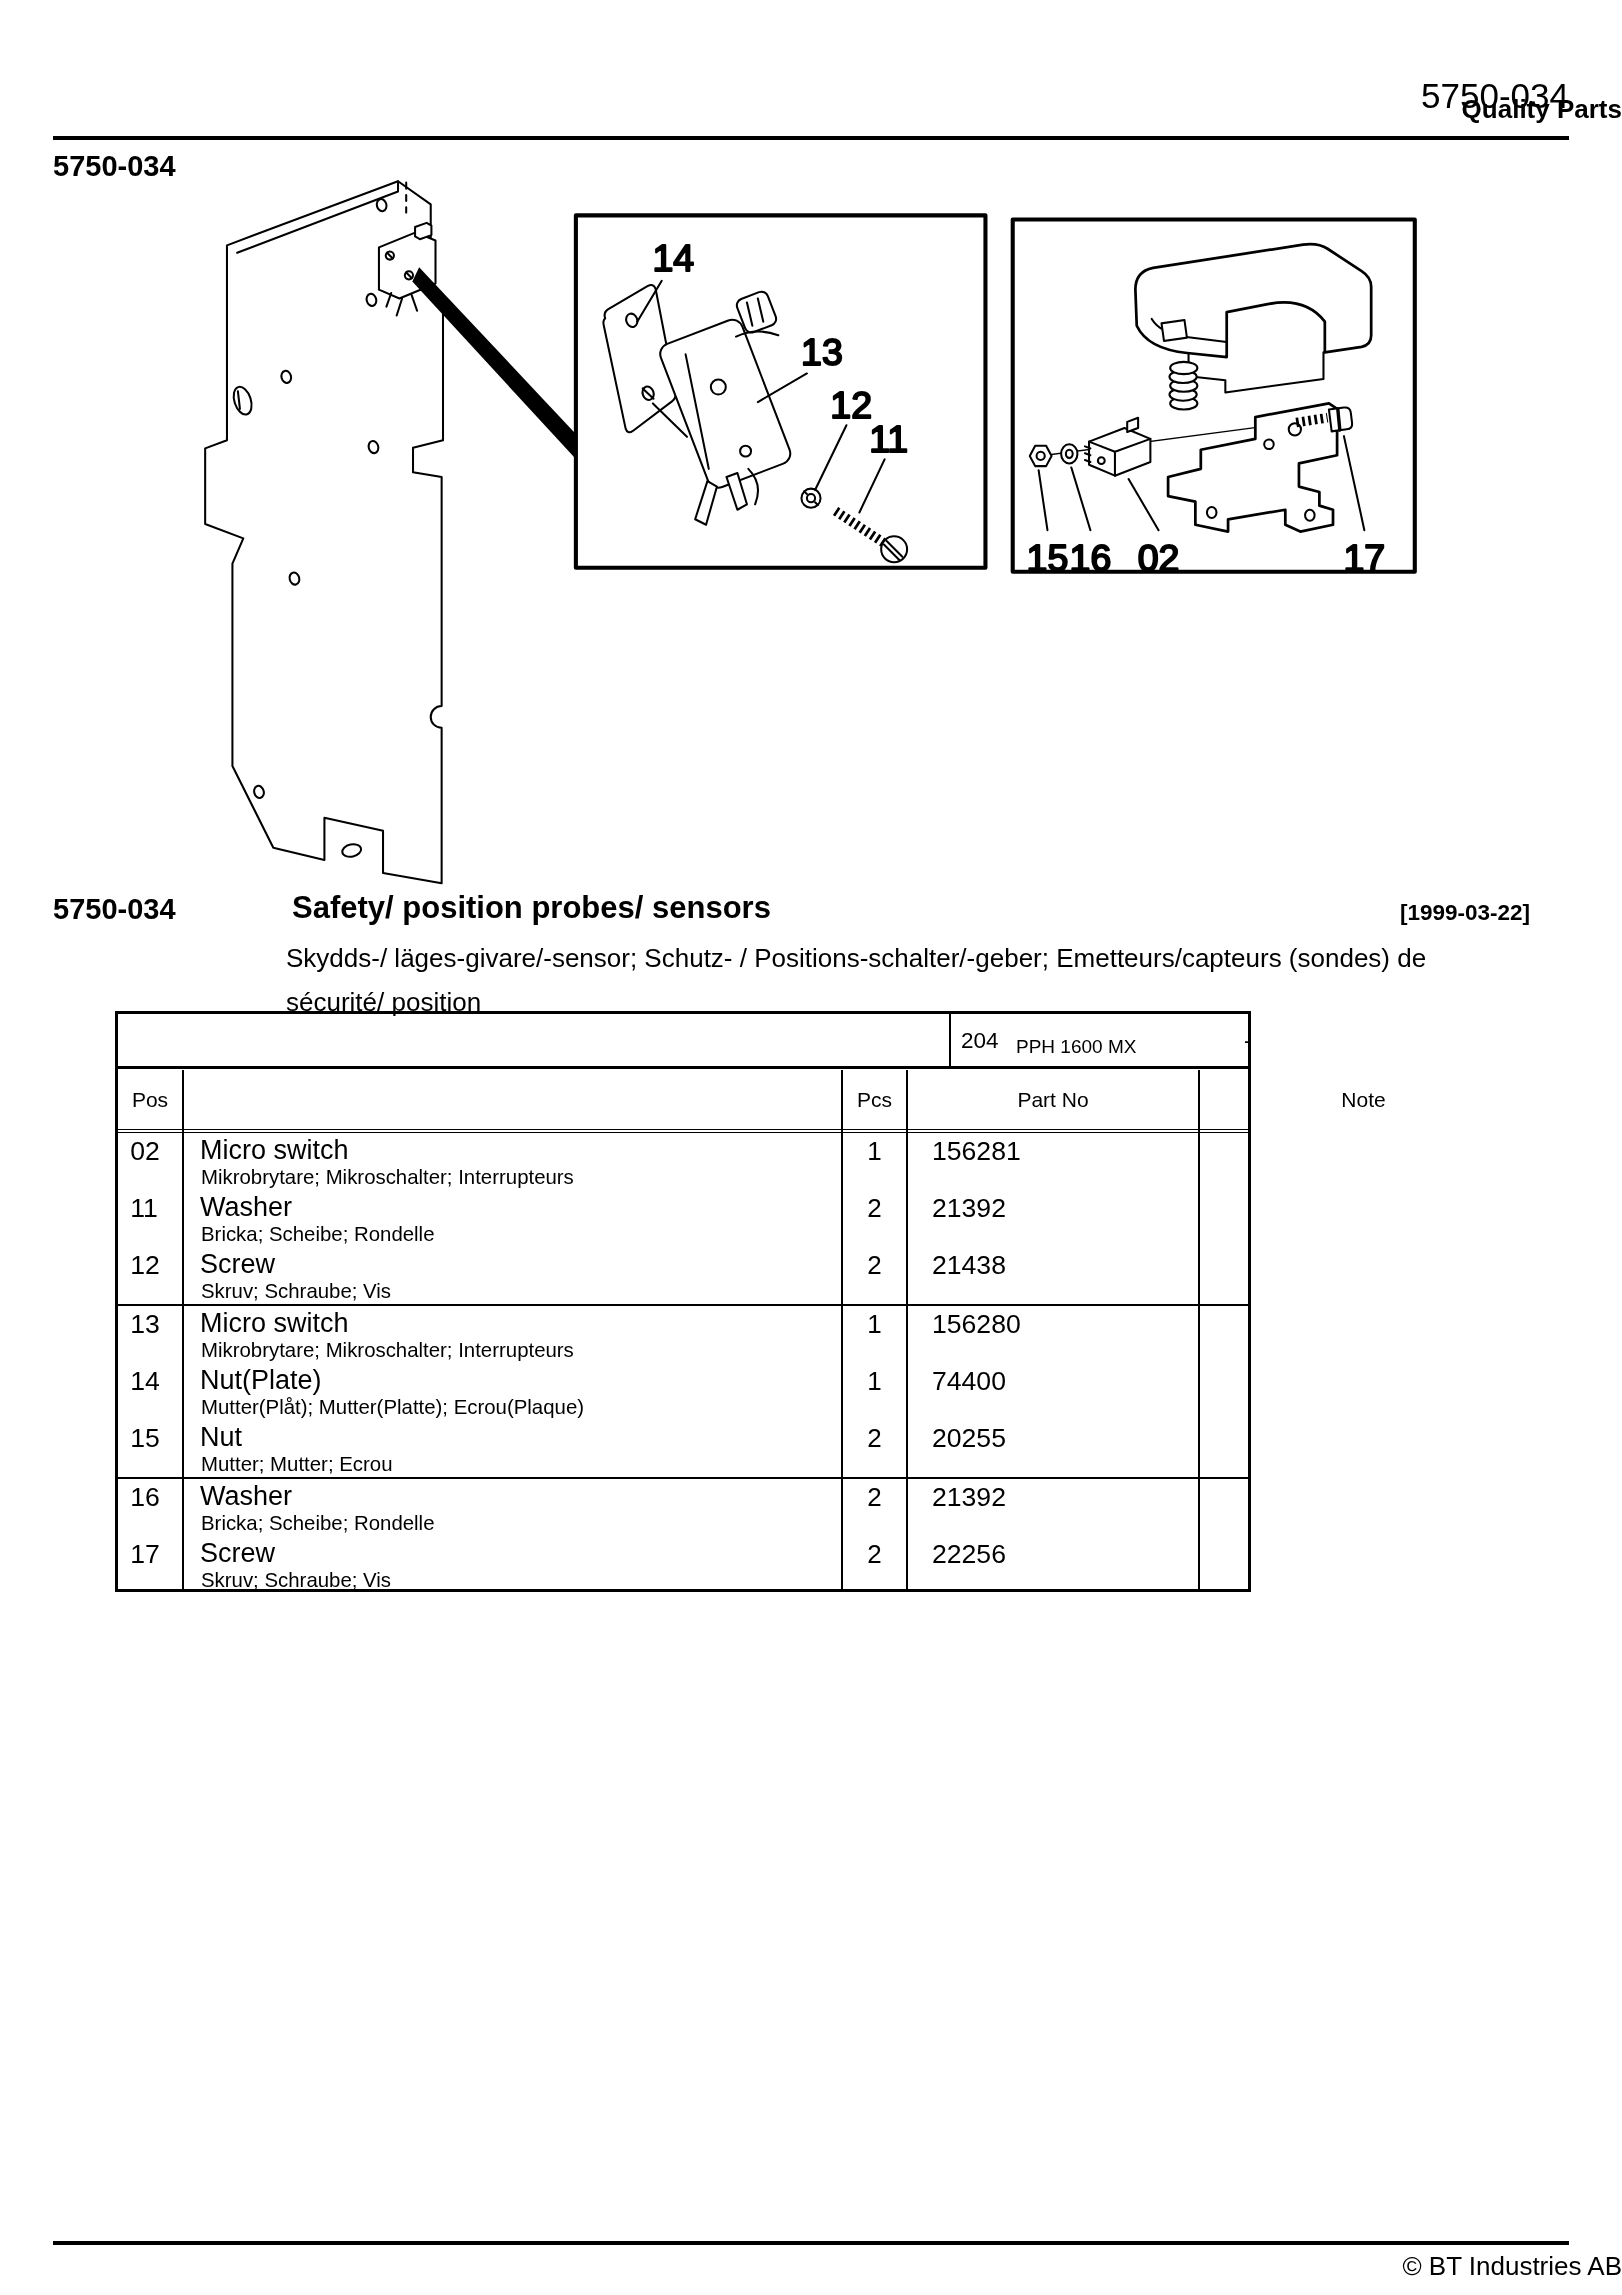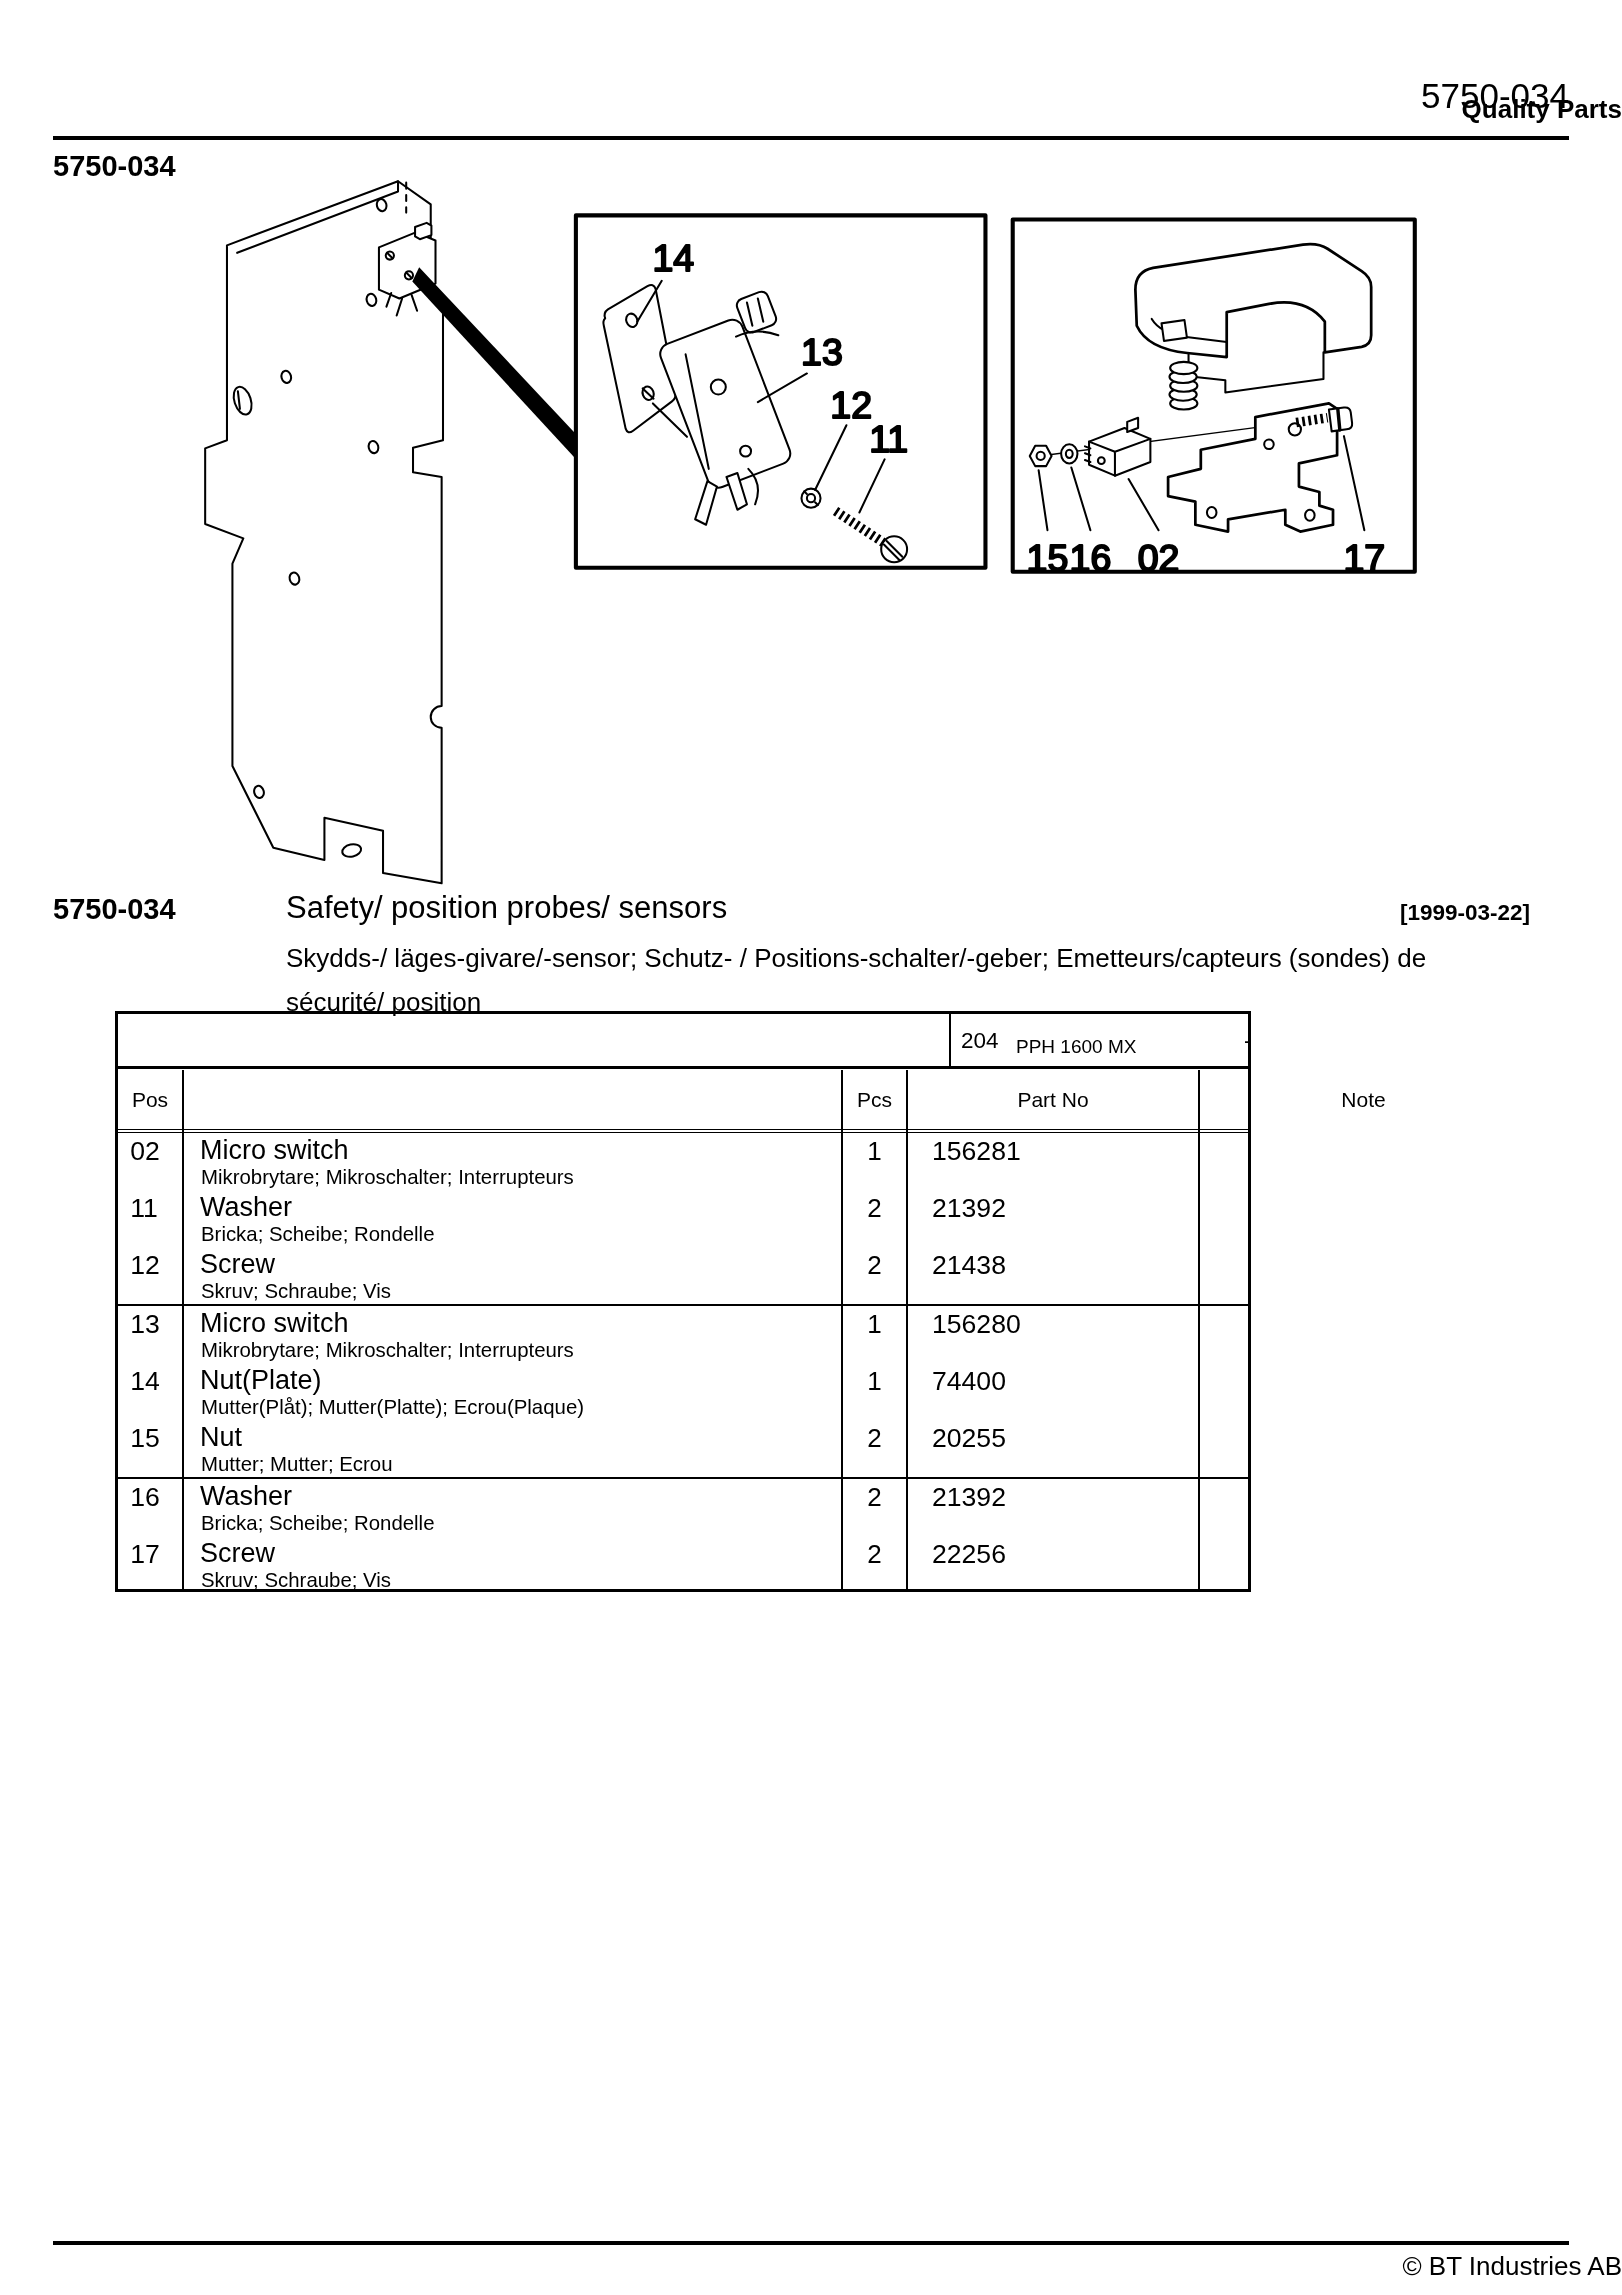--- a/index.html
+++ b/index.html
@@ -15,21 +15,21 @@
   .top-rule{top:136px;left:53px;width:1516px;height:4.1px;background:#000;}
   .doc-left{top:150px;left:53px;font-size:29px;font-weight:bold;}
   
   .diagram-svg{top:0;left:0;pointer-events:none;}
   .diagram-svg path,.diagram-svg rect,.diagram-svg ellipse,.diagram-svg circle,.diagram-svg polygon,.diagram-svg line{
     vector-effect:none;
   }
   text.callout{font-family:"Liberation Sans",sans-serif;font-size:55px;fill:#000;text-anchor:middle;}
   
   .sec-num{top:893px;left:53px;font-size:29px;font-weight:bold;}
-  .sec-title{top:890px;left:286px;font-size:31px;font-weight:normal;}
+  .sec-title{top:890px;left:292px;font-size:31px;font-weight:bold;}
   .sec-date{top:900px;right:92px;font-size:22.5px;font-weight:bold;}
   .sub1{top:943px;left:286px;font-size:26px;}
   .sub2{top:987px;left:286px;font-size:26px;}
   
   .ptable{top:1011px;left:115px;width:1136px;height:581px;border:3.4px solid #000;box-sizing:border-box;}
   .model-row{position:absolute;top:0;left:0;right:0;height:52px;border-bottom:3.4px solid #000;}
   .model-divider{position:absolute;left:831px;top:0;bottom:0;width:2px;background:#000;}
   .model-code{position:absolute;left:843px;top:13.6px;font-size:22.5px;}
   .model-name{position:absolute;left:898px;top:13.6px;font-size:19px;margin-top:8px;}
   .model-dash{position:absolute;left:1126px;top:13.6px;font-size:22.5px;}

